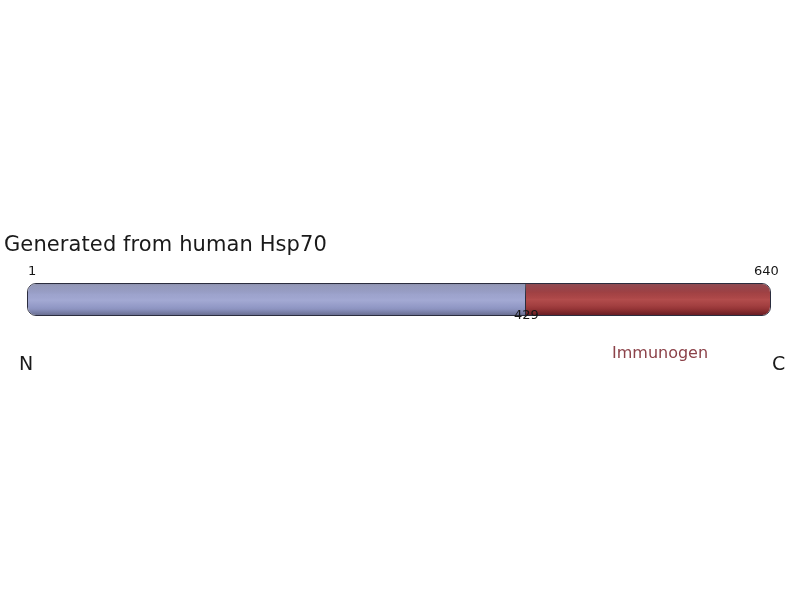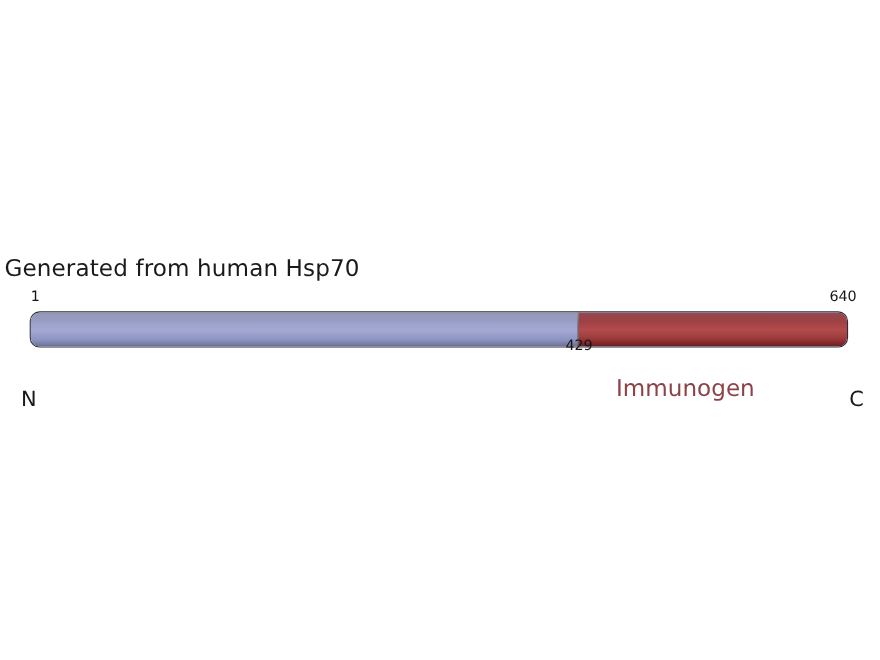--- a/index.html
+++ b/index.html
@@ -71,23 +71,23 @@
   }
 
   .terminus-c {
     left: 772px;
     top: 352px;
   }
 
   
   .region-label {
     position: absolute;
-    left: 560px;
+    left: 612px;
     top: 342px;
-    font-size: 21px;
+    font-size: 16px;
     line-height: 22px;
     color: #8c4249;
     white-space: nowrap;
   }
 
   
   .protein-bar {
     position: absolute;
     left: 27px;
     top: 283px;

